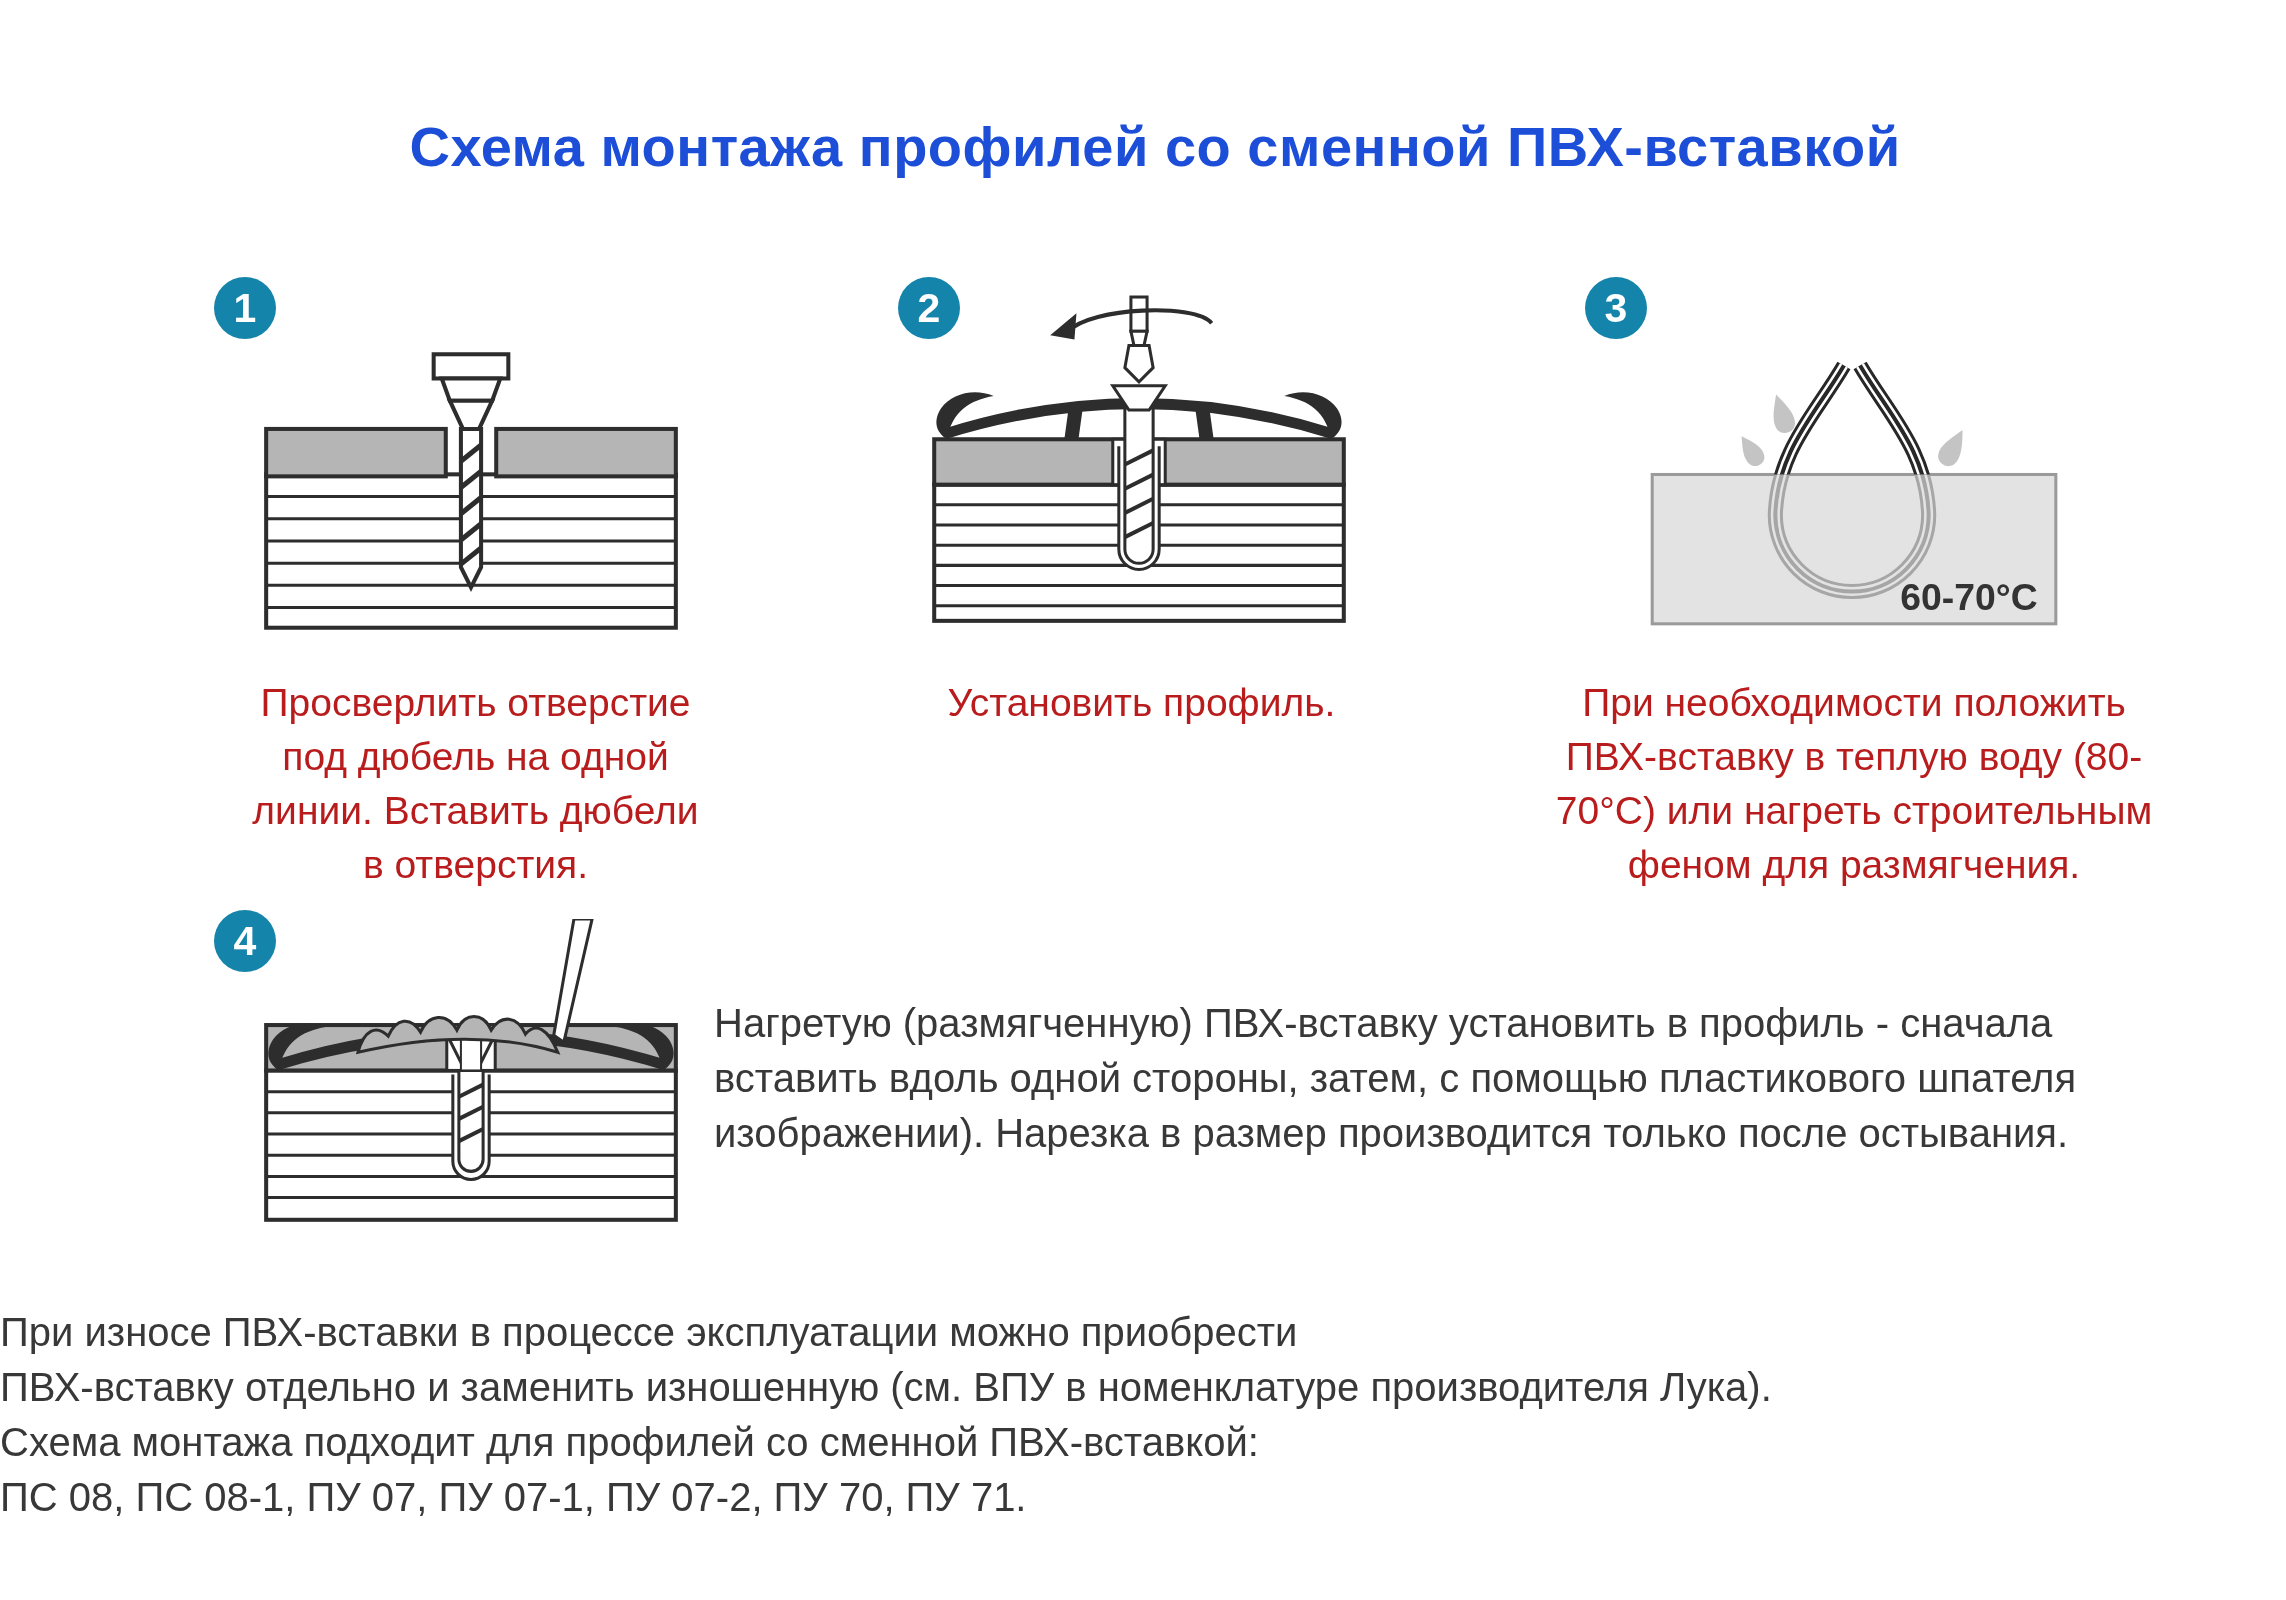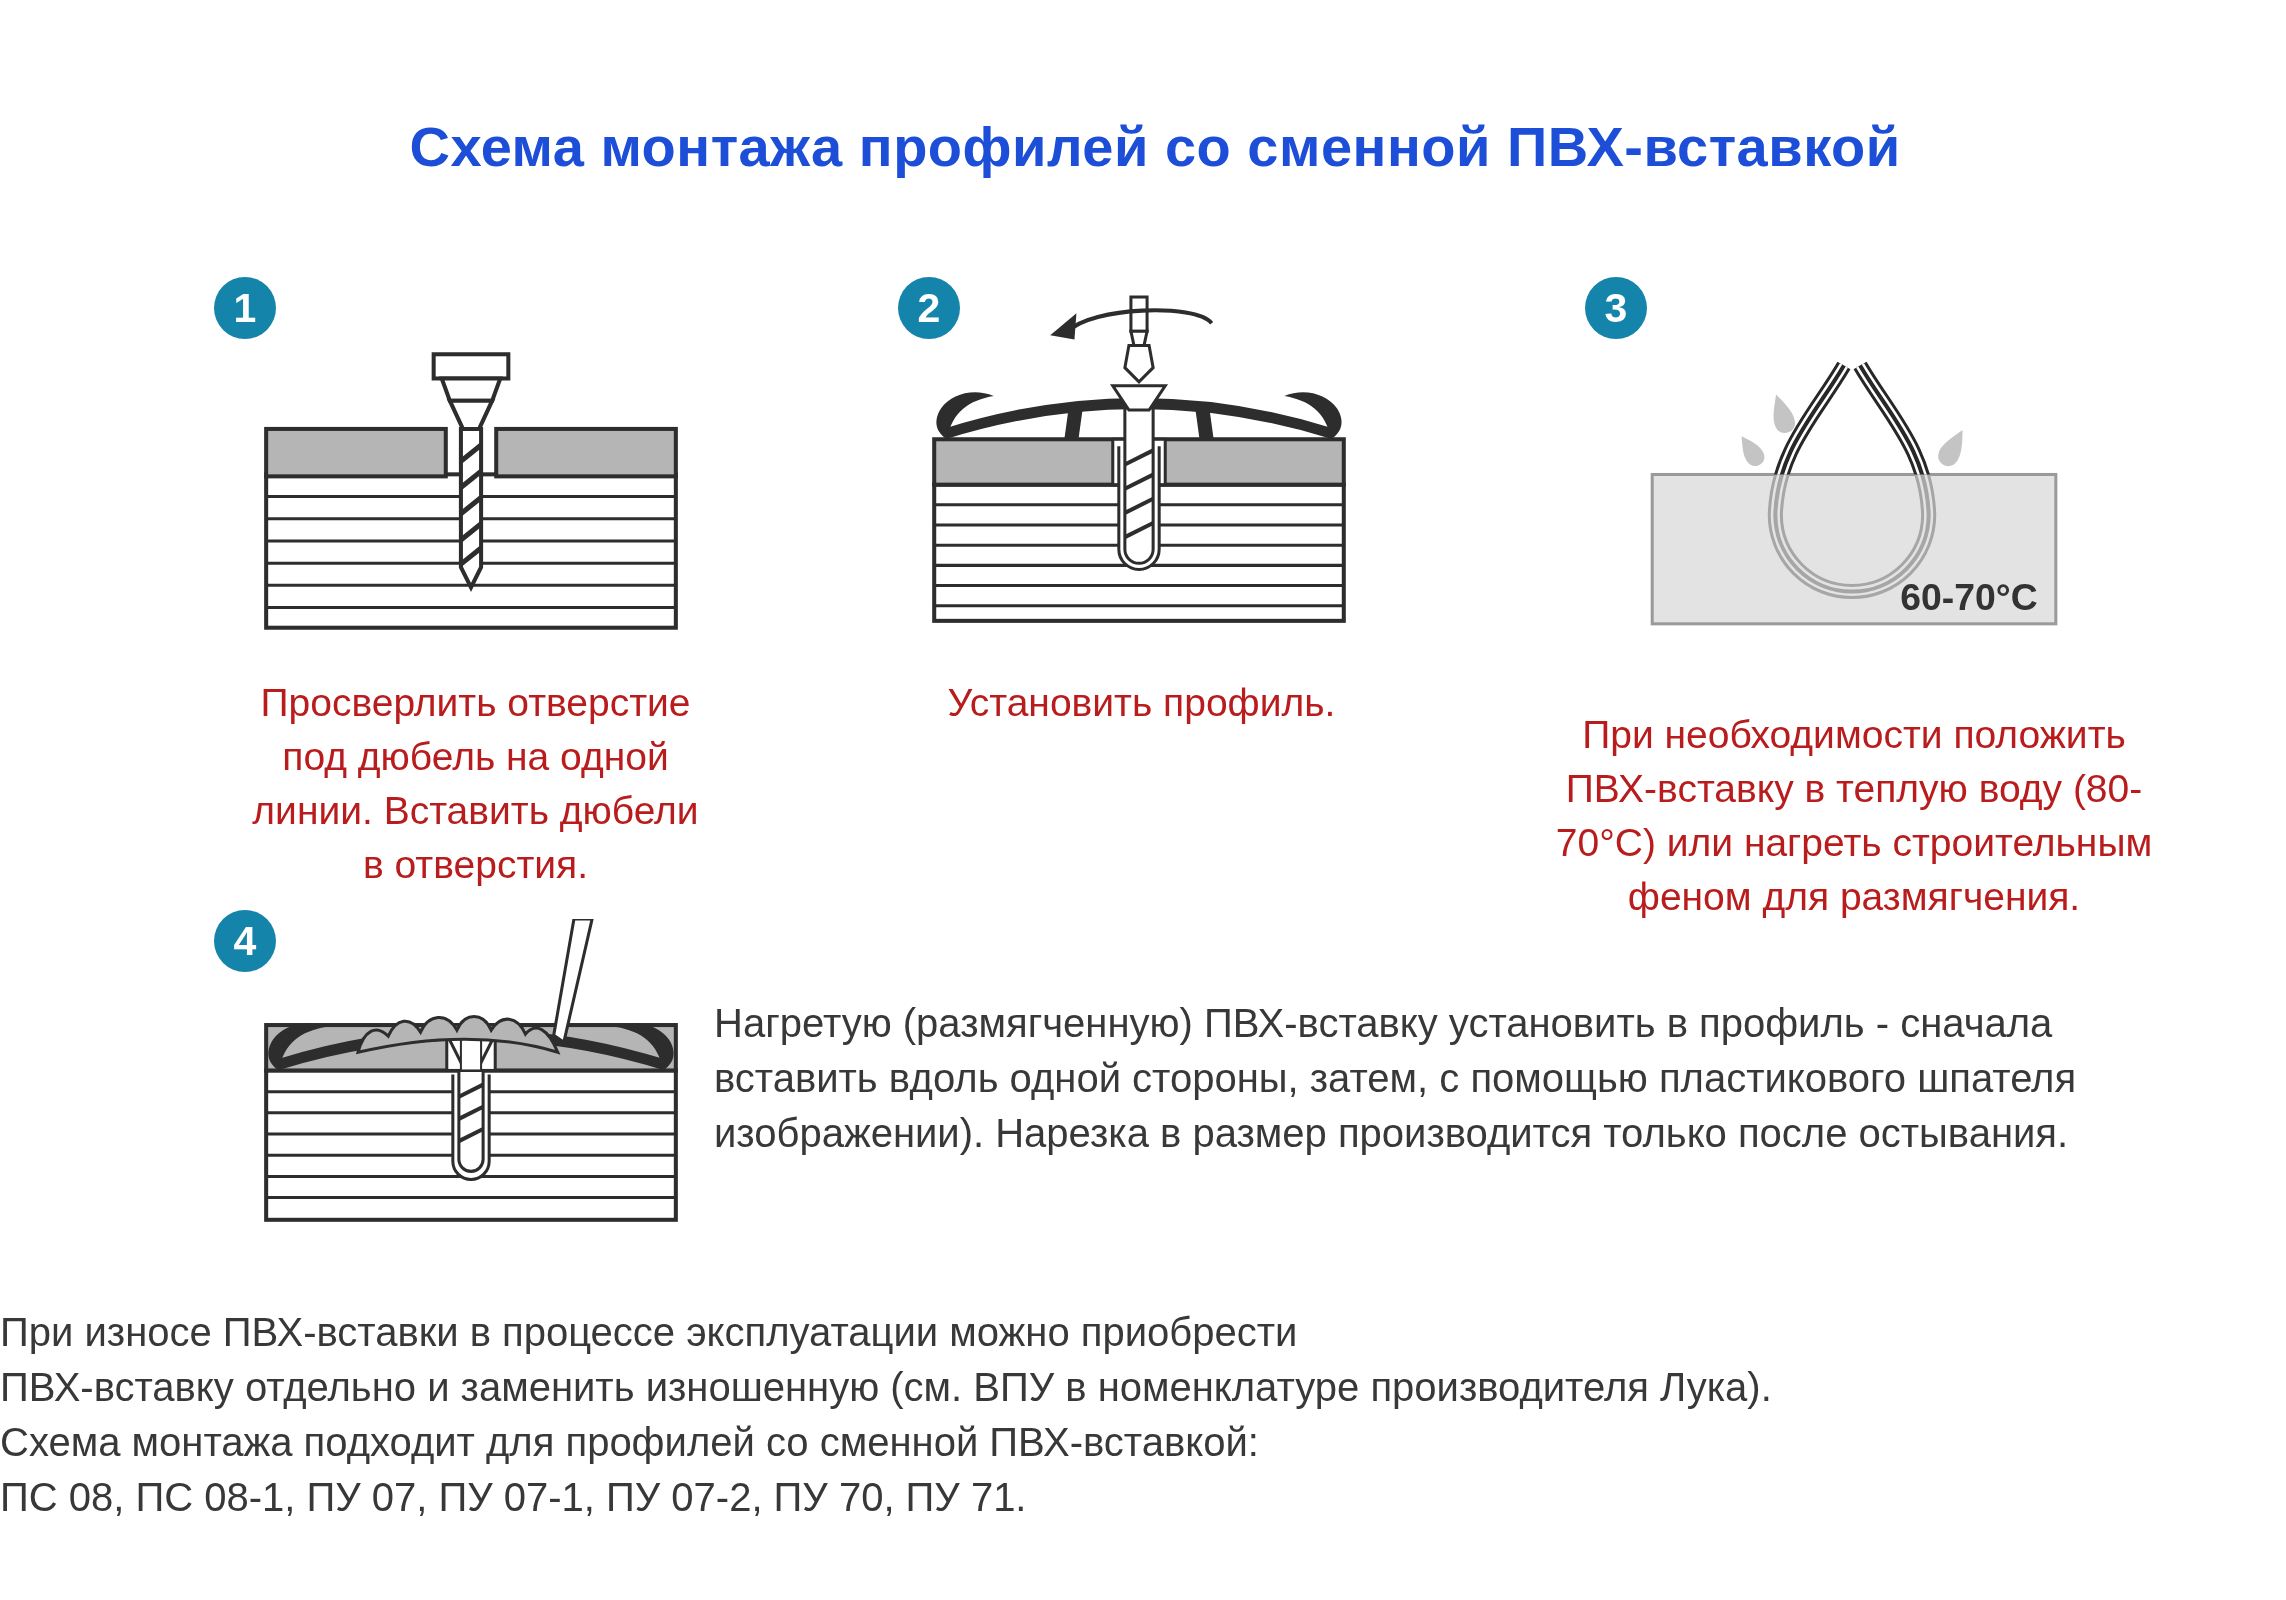--- a/index.html
+++ b/index.html
@@ -221,21 +221,21 @@
     <div>Просверлить отверстие</div>
     <div>под дюбель на одной</div>
     <div>линии. Вставить дюбели</div>
     <div>в отверстия.</div>
   </div>
 
   <div class="caption" style="left:830px;top:676px;width:623px;">
     <div>Установить профиль.</div>
   </div>
 
-  <div class="caption" style="left:1504px;top:676px;width:700px;margin-top:32px;">
+  <div class="caption" style="left:1504px;top:676px;width:700px;">
     <div>При необходимости положить</div>
     <div>ПВХ-вставку в теплую воду (80-</div>
     <div>70°C) или нагреть строительным</div>
     <div>феном для размягчения.</div>
   </div>
 
   <div class="bigtext" style="left:714px;top:996px;width:1448px;">
     <div>Нагретую (размягченную) ПВХ-вставку установить в профиль - сначала</div>
     <div>вставить вдоль одной стороны, затем, с помощью пластикового шпателя</div>
     <div>изображении). Нарезка в размер производится только после остывания.</div>

